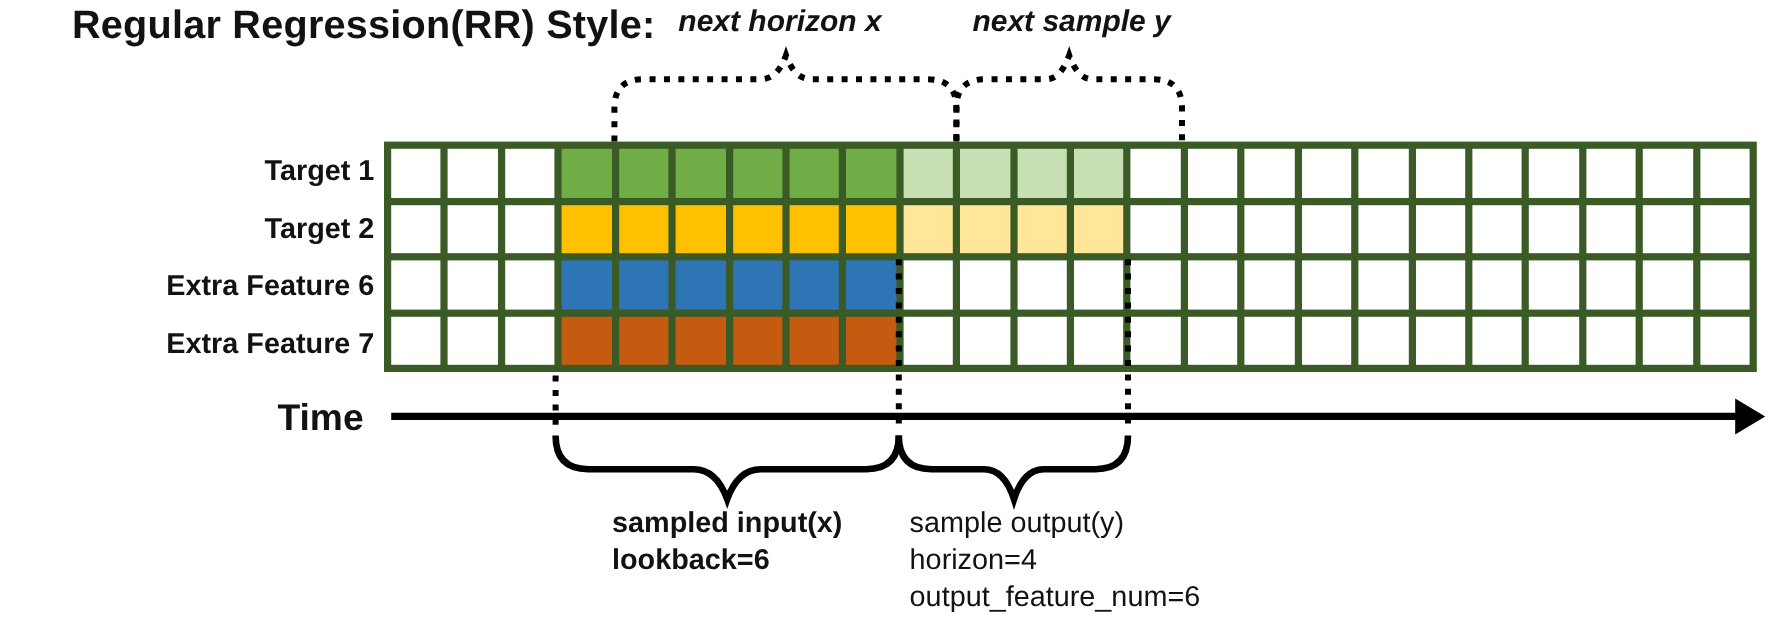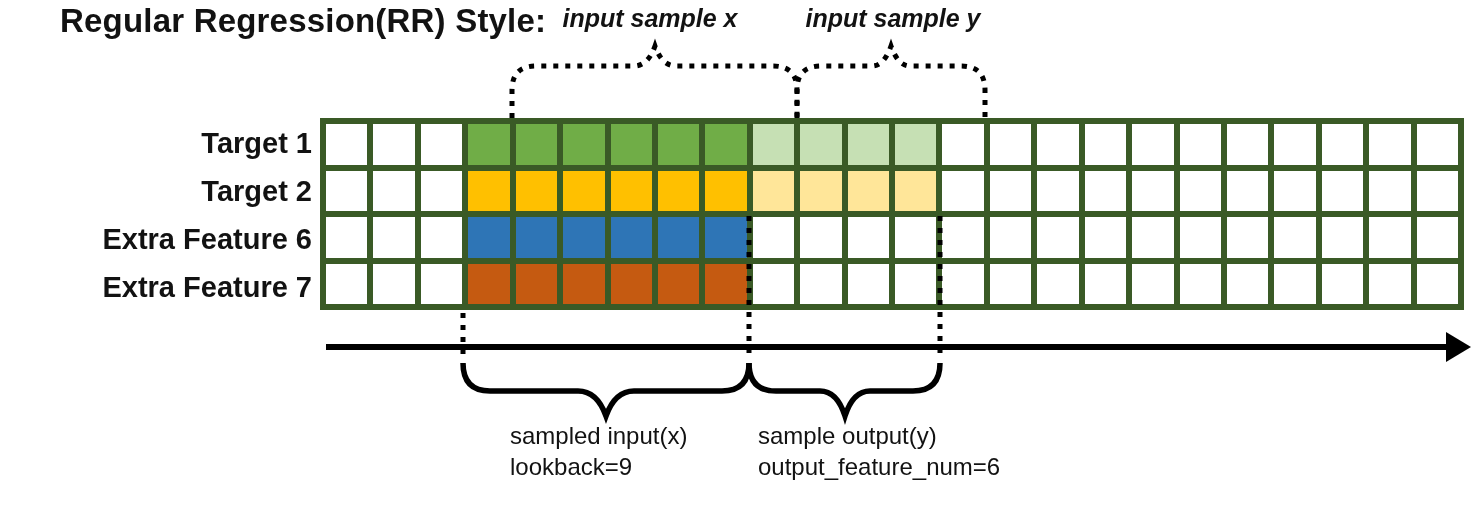--- a/index.html
+++ b/index.html
@@ -17,40 +17,40 @@
   }
   .next-label.x{left:530px;}
   .next-label.y{left:773px;}
   .grid{
     position:absolute;left:320px;top:118px;width:1144px;height:192px;
     box-sizing:border-box;padding:6px;display:grid;gap:6px;
   }
   .cell{width:100%;height:100%;}
   .row-label{
     position:absolute;left:0;width:312px;text-align:right;
-    font-size:29px;font-weight:bold;line-height:30px;white-space:nowrap;
+    font-size:24px;font-weight:bold;line-height:30px;white-space:nowrap;
   }
   .time-label{
     position:absolute;left:0;width:303px;top:330px;text-align:right;
     font-size:31px;font-weight:bold;white-space:nowrap;
   }
   .overlay{position:absolute;left:0;top:0;pointer-events:none;}
   .caption{position:absolute;top:420px;font-size:24px;line-height:31px;white-space:nowrap;}
-  .caption.input{left:510px;}
+  .caption.input{left:510px;font-weight:bold;}
   .caption.output{left:758px;}
 </style>
 </head>
 <body>
 
 <div class="canvas">
 
   <div class="title">Regular Regression(RR) Style:</div>
 
-  <div class="next-label x">input sample x</div>
-  <div class="next-label y">input sample y</div>
+  <div class="next-label x">next horizon x</div>
+  <div class="next-label y">next sample y</div>
 
   <div id="row-labels">
       <div class="row-label" style="top: 128px;">Target 1</div>
       <div class="row-label" style="top: 176px;">Target 2</div>
       <div class="row-label" style="top: 224px;">Extra Feature 6</div>
       <div class="row-label" style="top: 272px;">Extra Feature 7</div>
     </div>
 
   <div class="grid" id="grid" style="background: rgb(58, 90, 38); grid-template-columns: repeat(24, 1fr); grid-template-rows: repeat(4, 1fr);">
       <div class="cell" style="background: rgb(255, 255, 255);"></div>
@@ -144,39 +144,41 @@
       <div class="cell" style="background: rgb(255, 255, 255);"></div>
       <div class="cell" style="background: rgb(255, 255, 255);"></div>
       <div class="cell" style="background: rgb(255, 255, 255);"></div>
       <div class="cell" style="background: rgb(255, 255, 255);"></div>
       <div class="cell" style="background: rgb(255, 255, 255);"></div>
       <div class="cell" style="background: rgb(255, 255, 255);"></div>
       <div class="cell" style="background: rgb(255, 255, 255);"></div>
       <div class="cell" style="background: rgb(255, 255, 255);"></div>
     </div>
 
+  <div class="time-label">Time</div>
 
   <svg class="overlay" width="1476" height="516" viewBox="0 0 1476 516">
 
     <path d="M 512 118 L 512 90 Q 512 66 536 66 L 634 66 Q 648 66 655 46 Q 662 66 676 66 L 773 66 Q 797 66 797 90 L 797 118" fill="none" stroke="#000000" stroke-width="5" stroke-dasharray="5 7"></path>
     <path d="M 797 118 L 797 90 Q 797 66 821 66 L 872 66 Q 884 66 891 46 Q 898 66 910 66 L 961 66 Q 985 66 985 90 L 985 118" fill="none" stroke="#000000" stroke-width="5" stroke-dasharray="5 7"></path>
 
     <path d="M 463 313 L 463 360" fill="none" stroke="#000000" stroke-width="5" stroke-dasharray="5 7"></path>
     <path d="M 749 216 L 749 360" fill="none" stroke="#000000" stroke-width="5" stroke-dasharray="5 7"></path>
     <path d="M 940 216 L 940 360" fill="none" stroke="#000000" stroke-width="5" stroke-dasharray="5 7"></path>
 
     <line x1="326" y1="347" x2="1448" y2="347" stroke="#000000" stroke-width="6"></line>
     <polygon points="1446,332 1471,347 1446,362" fill="#000000"></polygon>
 
     <path d="M 463 363 Q 463 391 490 391 L 578 391 Q 597 391 606 416 Q 615 391 634 391 L 722 391 Q 749 391 749 363" fill="none" stroke="#000000" stroke-width="5.5"></path>
     <path d="M 749 363 Q 749 391 776 391 L 820 391 Q 837 391 845 416 Q 853 391 870 391 L 913 391 Q 940 391 940 363" fill="none" stroke="#000000" stroke-width="5.5"></path>
   </svg>
 
   <div class="caption input">
     <div>sampled input(x)</div>
-    <div>lookback=9</div>
+    <div>lookback=6</div>
   </div>
   <div class="caption output">
     <div>sample output(y)</div>
+    <div>horizon=4</div>
     <div>output_feature_num=6</div>
   </div>
 
 </div>
 
 </body></html>

